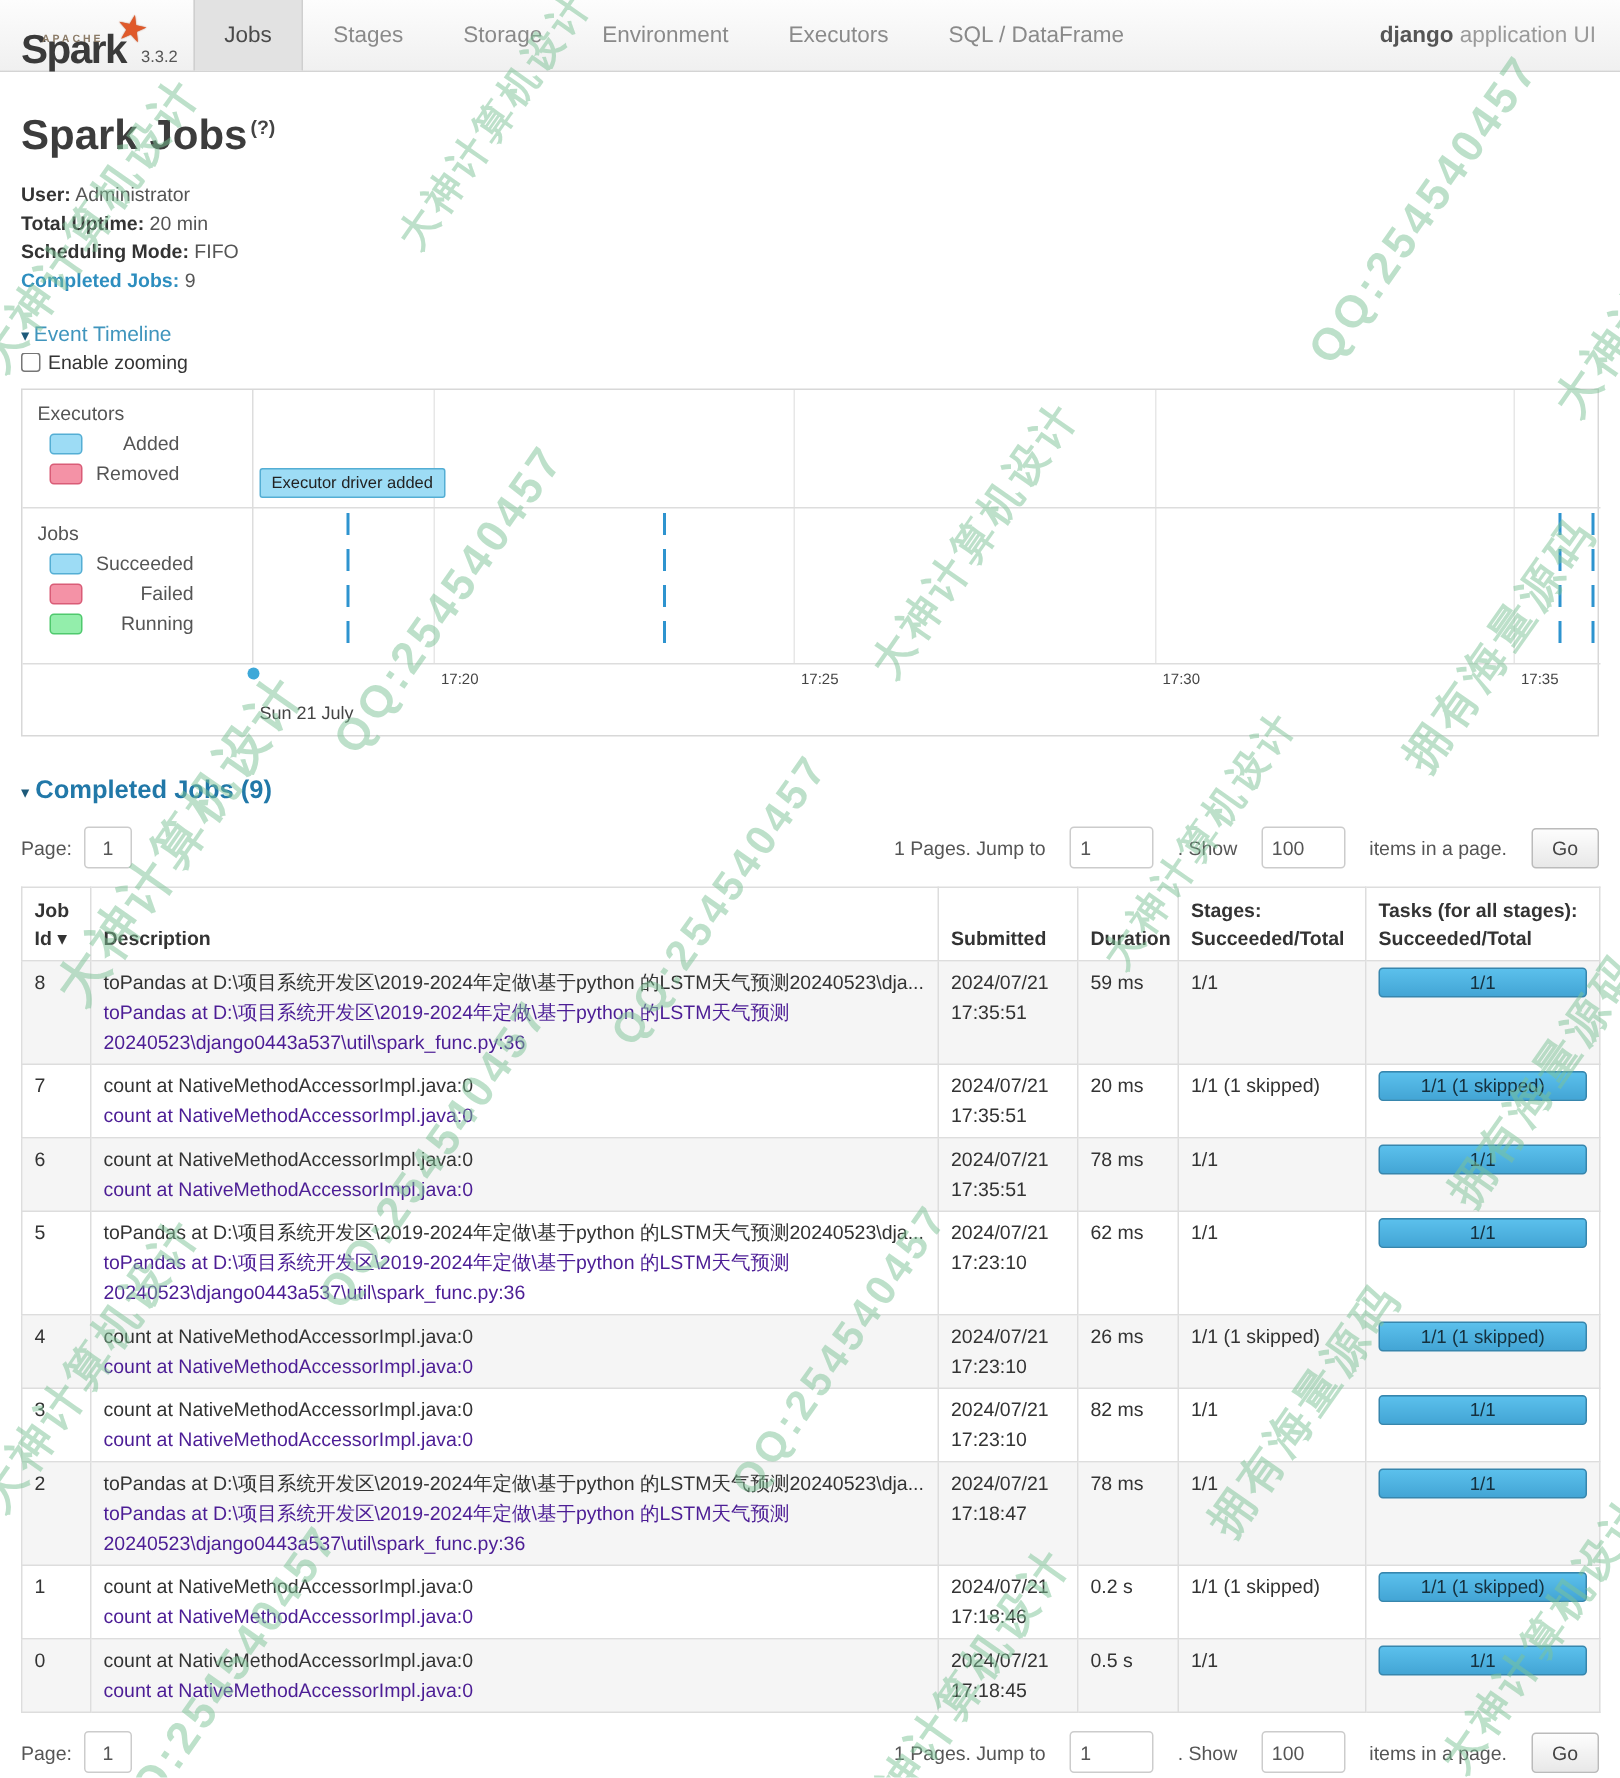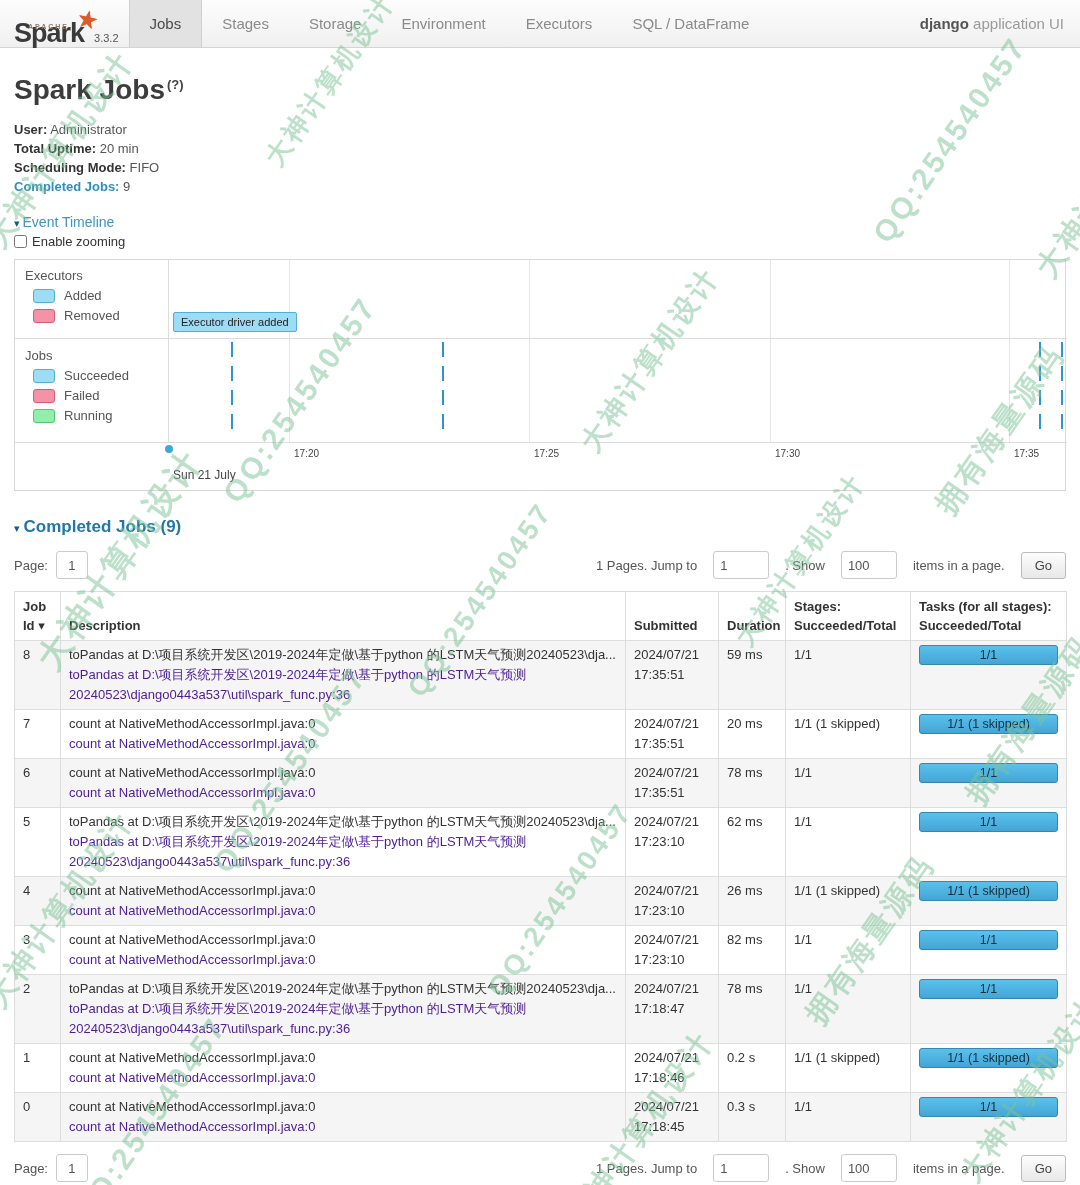--- a/index.html
+++ b/index.html
@@ -34,21 +34,21 @@
   .tl-toggle { font-size:14px; color:#4095bd; margin:8px 0 4px 0; cursor:pointer; }
   .tl-toggle .arrow { color:#1d5a7a; font-size:11px; margin-right:3px; }
   .zoom-row { font-size:13px; color:#333; margin:2px 0 10px 0; display:flex; align-items:center; gap:5px; }
   .zoom-row input { margin:0; width:13px; height:13px; }
   
   .timeline { position:relative; width:1052px; height:232px; border:1px solid #d8d8d8; background:#fff; margin-bottom:26px; }
   .legend-col { position:absolute; left:0; top:0; width:154px; height:182px; border-right:1px solid #ddd; }
   .lane-sep { position:absolute; left:0; width:1052px; height:0; border-top:1px solid #ddd; }
   .legend-block { padding:6px 10px; font-size:13px; color:#555; }
   .legend-title { margin:2px 0 4px 0; }
-  .legend-item { display:flex; align-items:center; gap:9px; margin:5px 0 5px 8px; }
+  .legend-item { display:flex; align-items:center; gap:9px; margin:5px 0 5px 8px;justify-content:space-between; }
   .swatch { width:22px; height:14px; border-radius:3px; border:1.5px solid; }
   .gridline { position:absolute; top:0; width:1px; height:182px; background:#e7e7e7; }
   .tick-label { position:absolute; top:188px; font-size:10px; color:#444; }
   .axis-date { position:absolute; top:208px; left:158px; font-size:12px; color:#444; }
   .axis-dot { position:absolute; width:8px; height:8px; border-radius:50%; left:150px; top:185px; }
   .event-box { position:absolute; left:158px; top:52px; height:20px; line-height:17px; font-size:11px; color:#222;
     padding:1px 7px; border-radius:2px; border:1px solid; white-space:nowrap; }
   .job-marker { position:absolute; top:82px; width:2px; height:96px; }
   
   .section-title { font-size:17px; font-weight:bold; color:#2178a8; margin:6px 0 14px 0; cursor:pointer; }
@@ -321,21 +321,21 @@
             <div class="progress" style="background: linear-gradient(rgb(91, 192, 236), rgb(67, 165, 213)); border-color: rgb(55, 134, 173);">1/1 (1 skipped)</div>
           </td>
         </tr>
         <tr class="striped">
           <td>0</td>
           <td>
             <div>count at NativeMethodAccessorImpl.java:0</div>
             <div class="desc-link">count at NativeMethodAccessorImpl.java:0</div>
           </td>
           <td>2024/07/21<br>17:18:45</td>
-          <td>0.3 s</td>
+          <td>0.5 s</td>
           <td>1/1</td>
           <td>
             <div class="progress" style="background: linear-gradient(rgb(91, 192, 236), rgb(67, 165, 213)); border-color: rgb(55, 134, 173);">1/1</div>
           </td>
         </tr>
       </tbody>
   </table>
 
   <div class="pagebar" style="margin-top:12px;">
     <div class="pleft">

